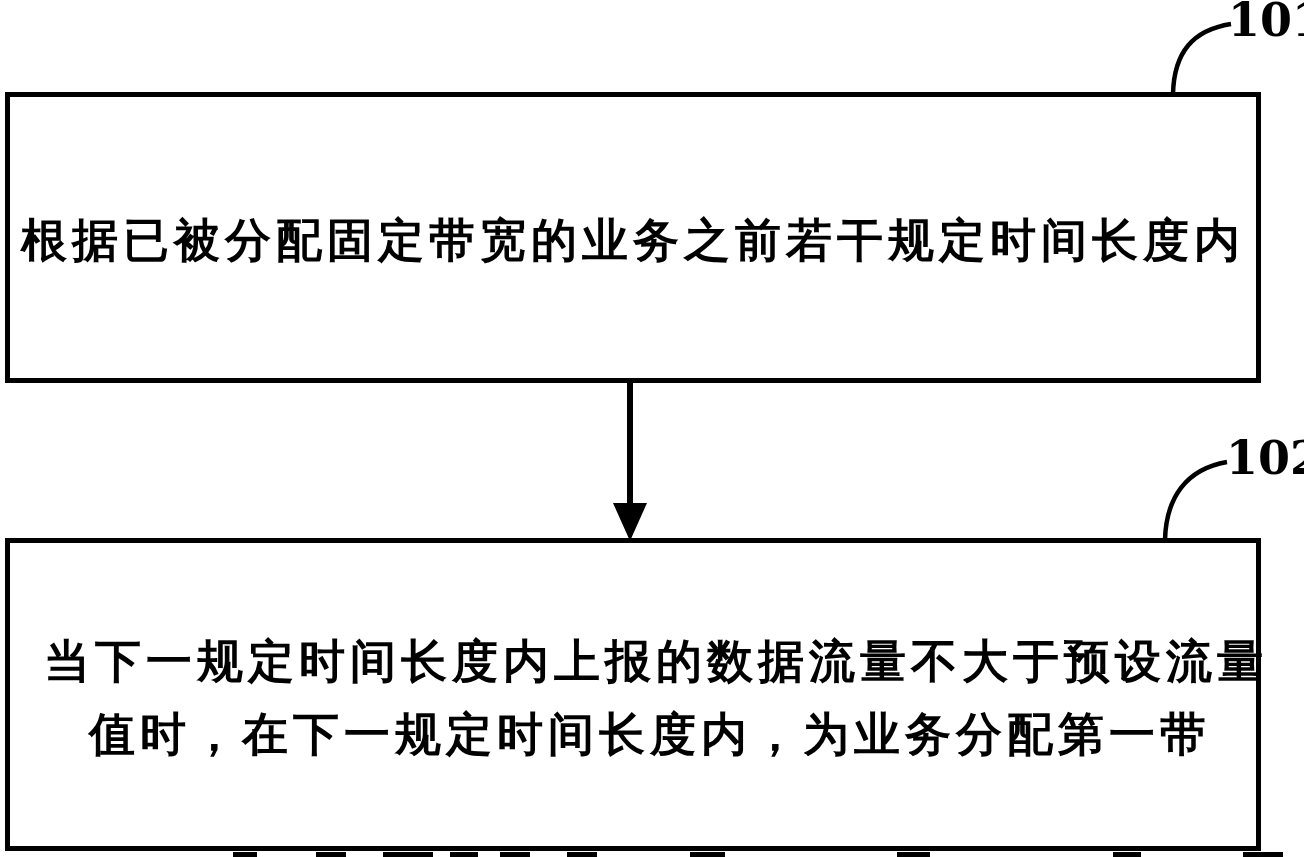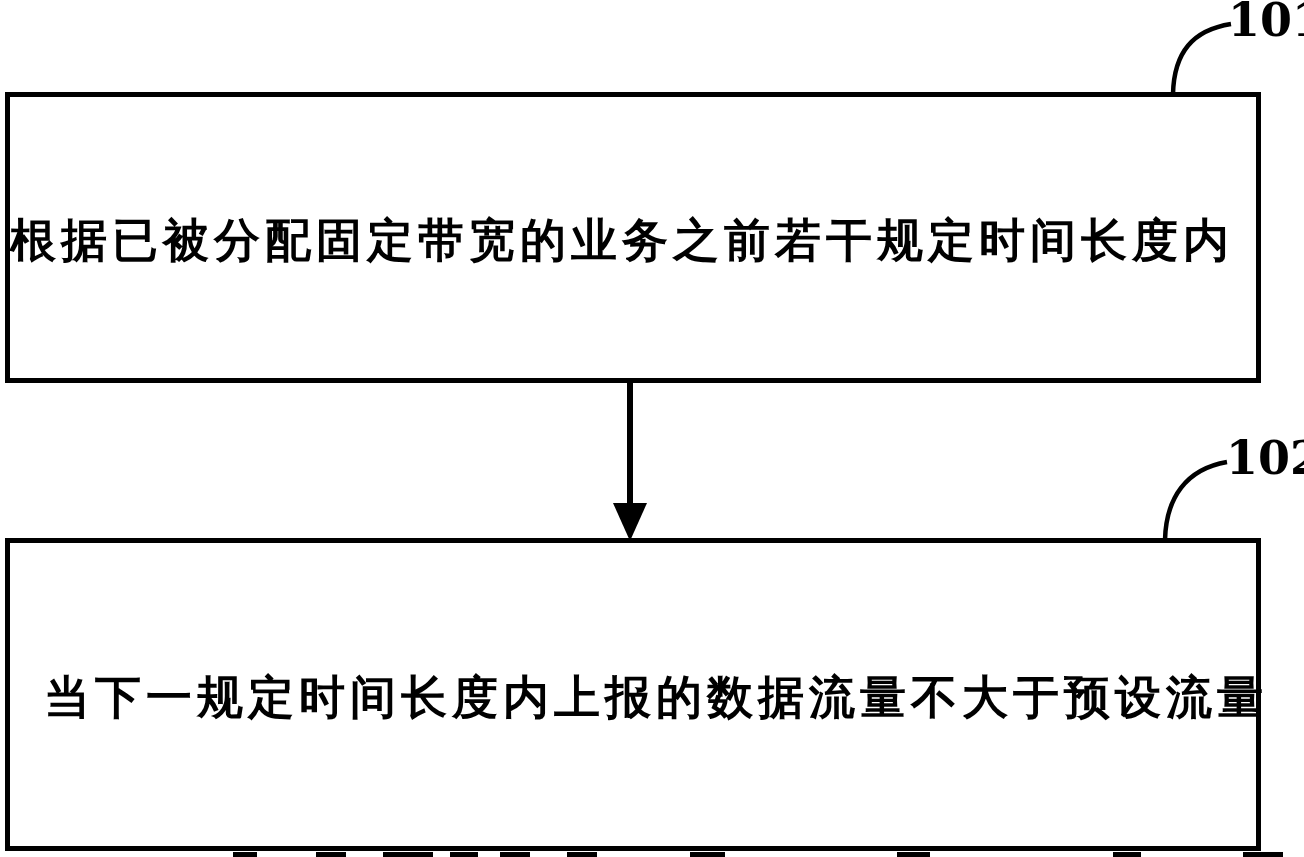--- a/index.html
+++ b/index.html
@@ -31,20 +31,21 @@
     background: #ffffff;
     box-sizing: border-box;
     display: flex;
     flex-direction: column;
     justify-content: center;
     padding-top: 6px;
   }
   .box-101 { top: 92px;  height: 291px; }
   .box-102 { top: 538px; height: 313px; padding-left: 34px; }
   .text-line {
+    text-align: center;
     font-size: 46px;
     font-weight: bold;
     line-height: 73px;
     letter-spacing: 5px;
     color: #000000;
     white-space: nowrap;
   }
   .shift-right { padding-left: 248px; }
   .ref-label {
     position: absolute;
@@ -97,20 +98,21 @@
     <div class="text-line">根据已被分配固定带宽的业务之前若干规定时间长度内</div>
   </div>
 
   <div class="arrow-line"></div>
   <div class="arrow-head"></div>
 
   <div class="ref-label label-102">102</div>
 
   <div class="step-box box-102">
     <div class="text-line">当下一规定时间长度内上报的数据流量不大于预设流量</div>
+    <div class="text-line">值时，在下一规定时间长度内，为业务分配第一带</div>
   </div>
 
   <div class="frag" style="left:233px;width:24px;"></div>
   <div class="frag" style="left:316px;width:30px;"></div>
   <div class="frag" style="left:383px;width:50px;"></div>
   <div class="frag" style="left:450px;width:28px;"></div>
   <div class="frag" style="left:500px;width:30px;"></div>
   <div class="frag" style="left:567px;width:30px;"></div>
   <div class="frag" style="left:690px;width:35px;"></div>
   <div class="frag" style="left:897px;width:33px;"></div>

